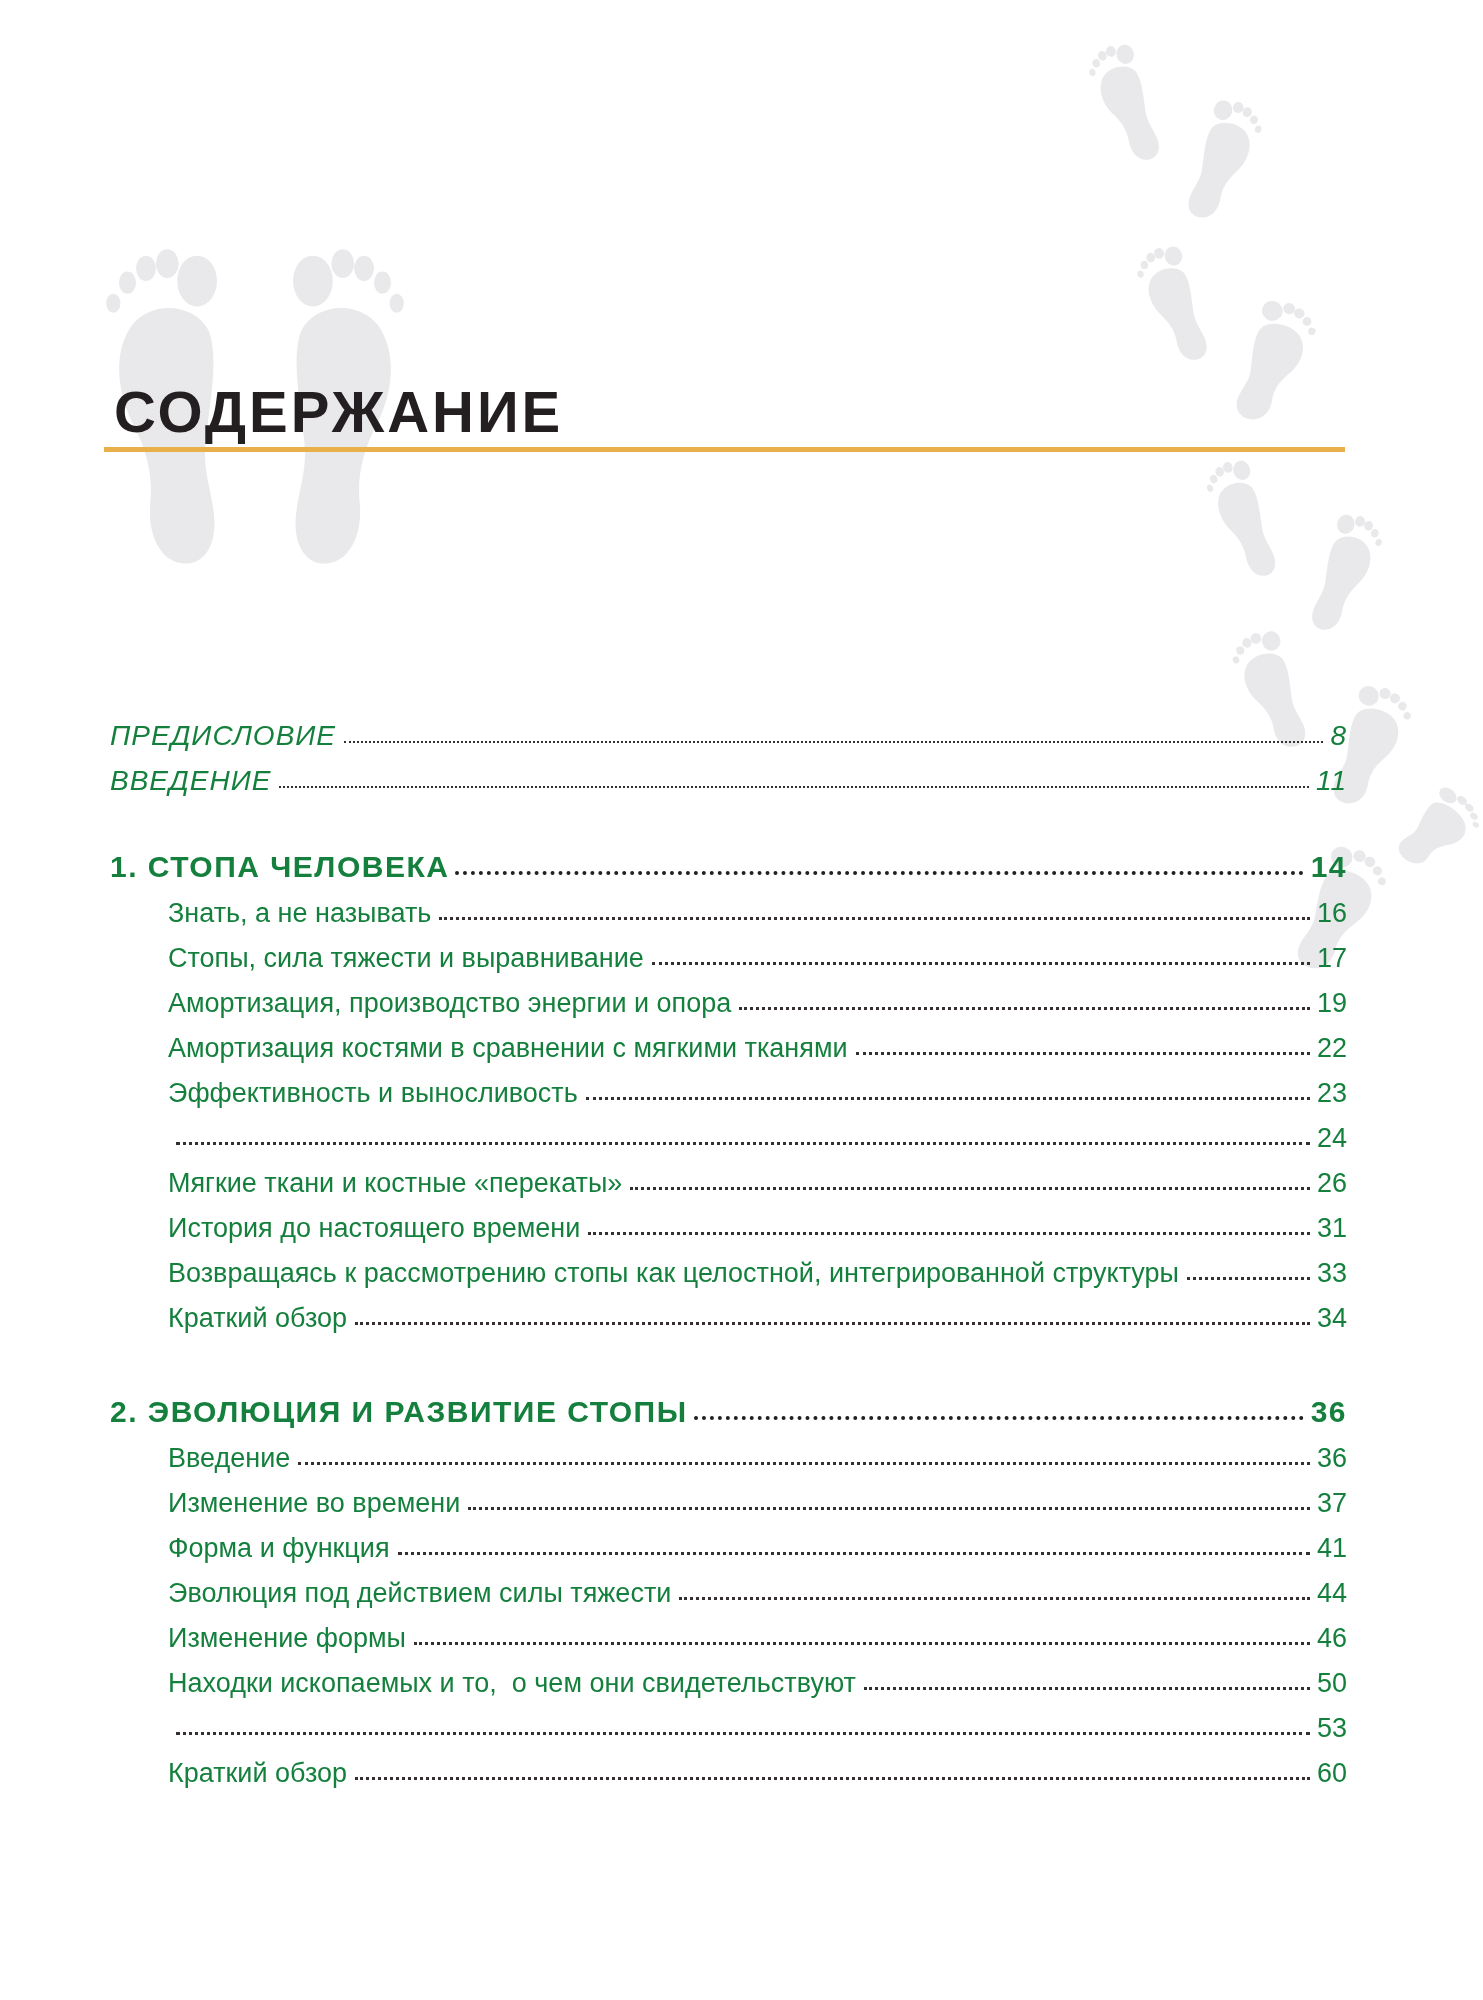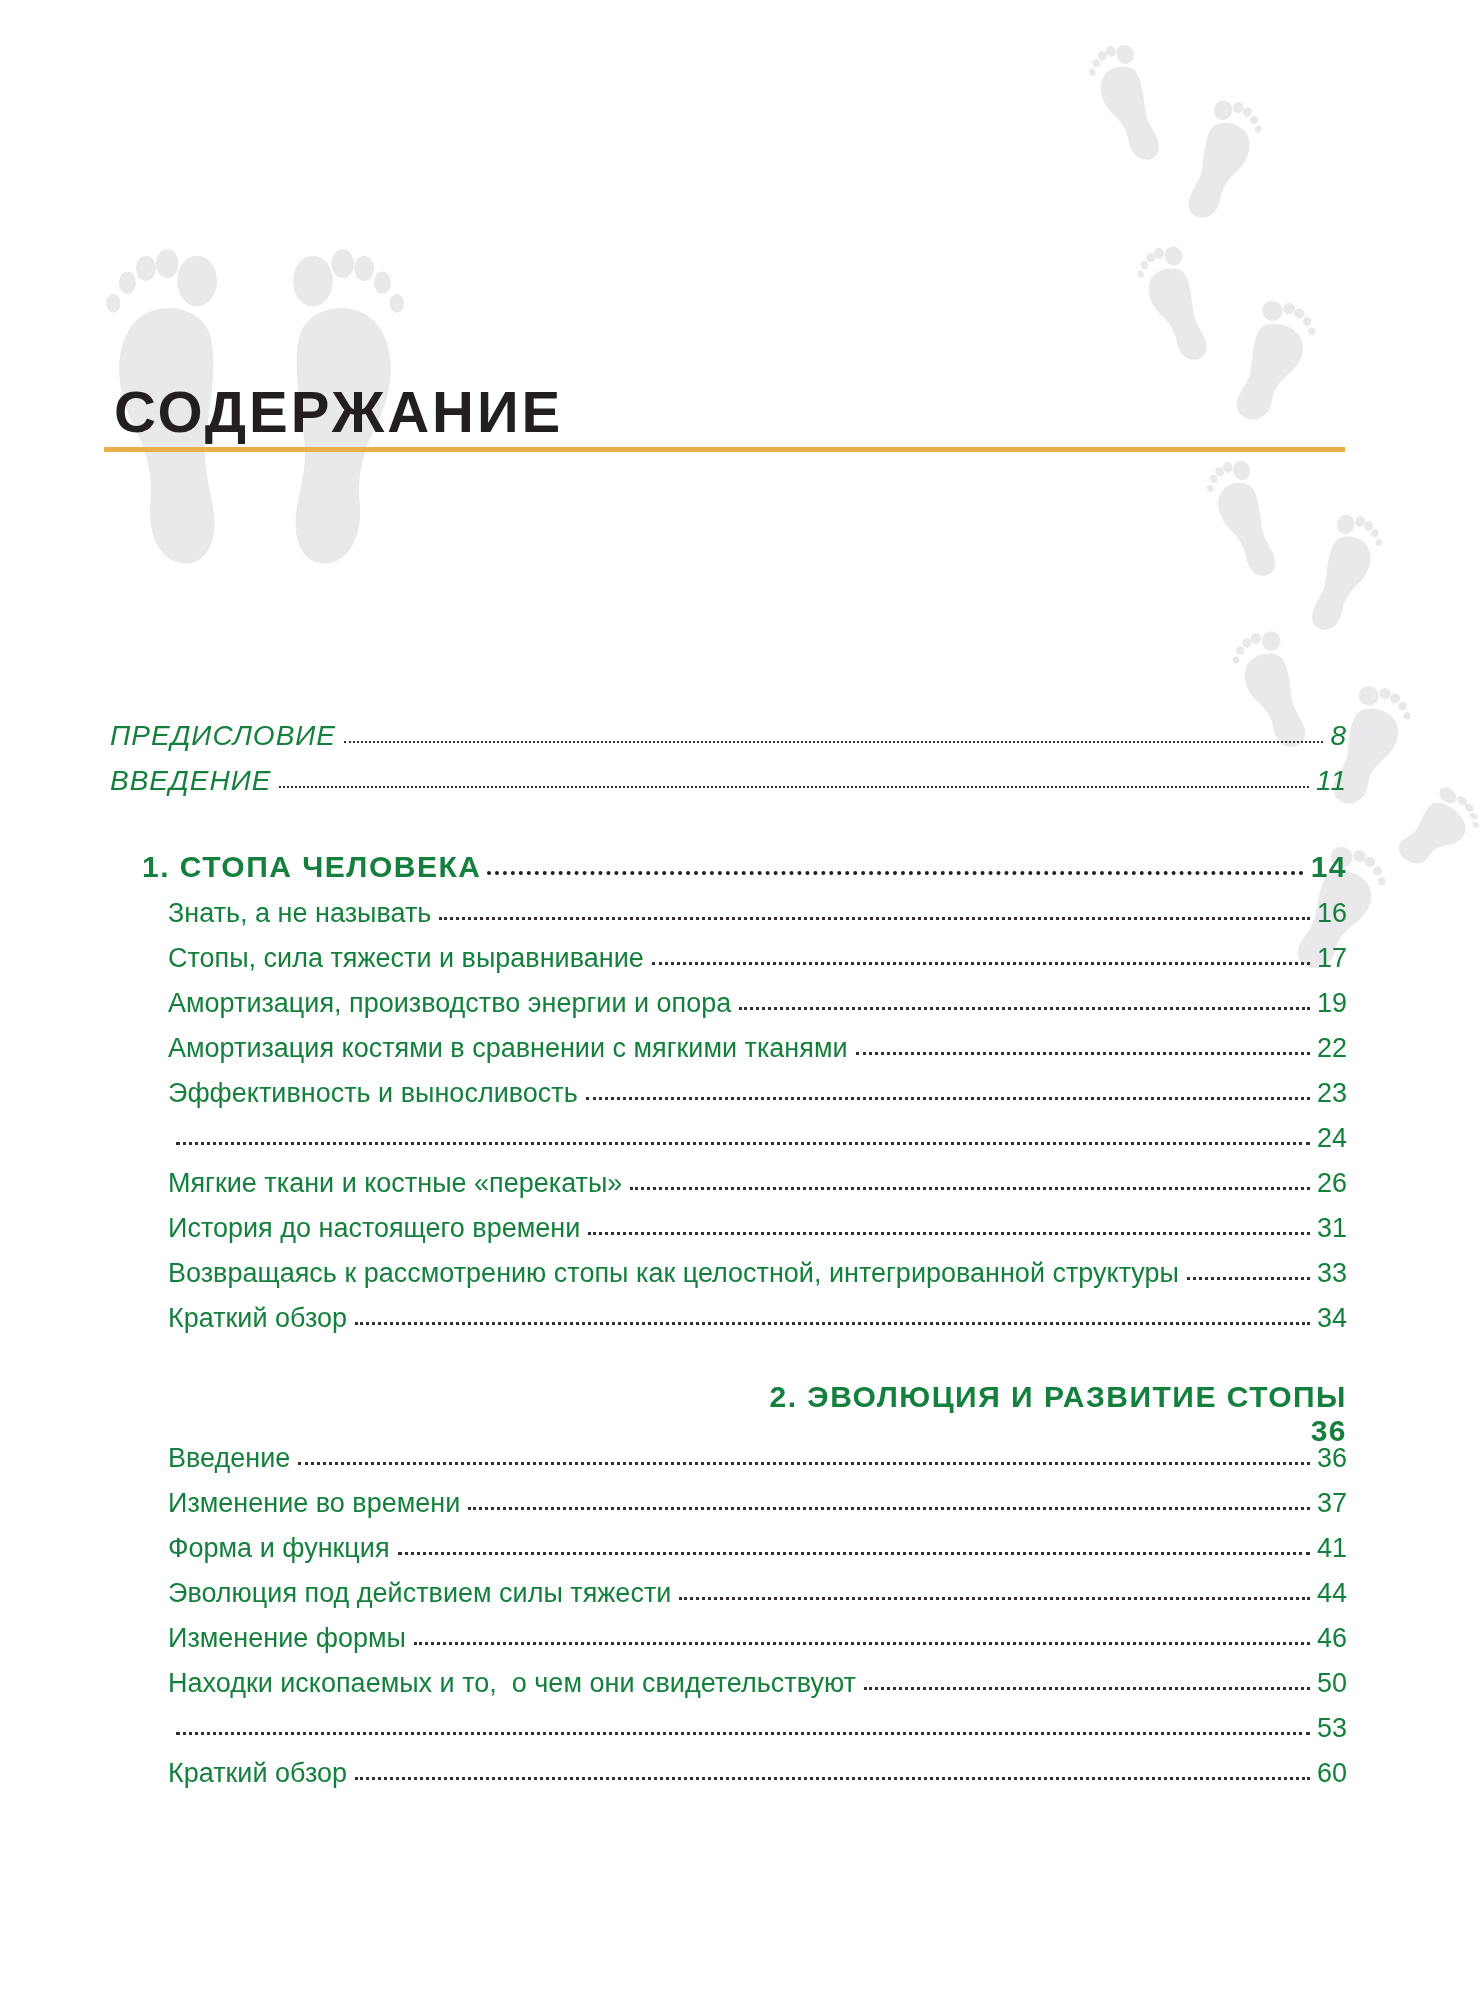--- a/index.html
+++ b/index.html
@@ -80,22 +80,22 @@
   }
   .front .leader { border-bottom-width: 2px; }
   
   .chapter {
     font-weight: 700;
     font-size: 30px;
     letter-spacing: 1.5px;
     line-height: 1;
   }
   .chapter .leader { border-bottom-width: 4px; border-bottom-color: #231F20; margin-left: 6px; }
-  .m-ch1 { margin-top: 42px; margin-left: 32px; }
-  .m-ch2 { margin-top: 50px; flex-direction: column; }
+  .m-ch1 { margin-top: 42px; }
+  .m-ch2 { margin-top: 50px; }
   
   .sub .t-label, .sub .pagenum {
     font-size: 27px;
     line-height: 1;
   }
   .sub { padding-left: 58px; }
 </style>
 </head>
 <body>
 

